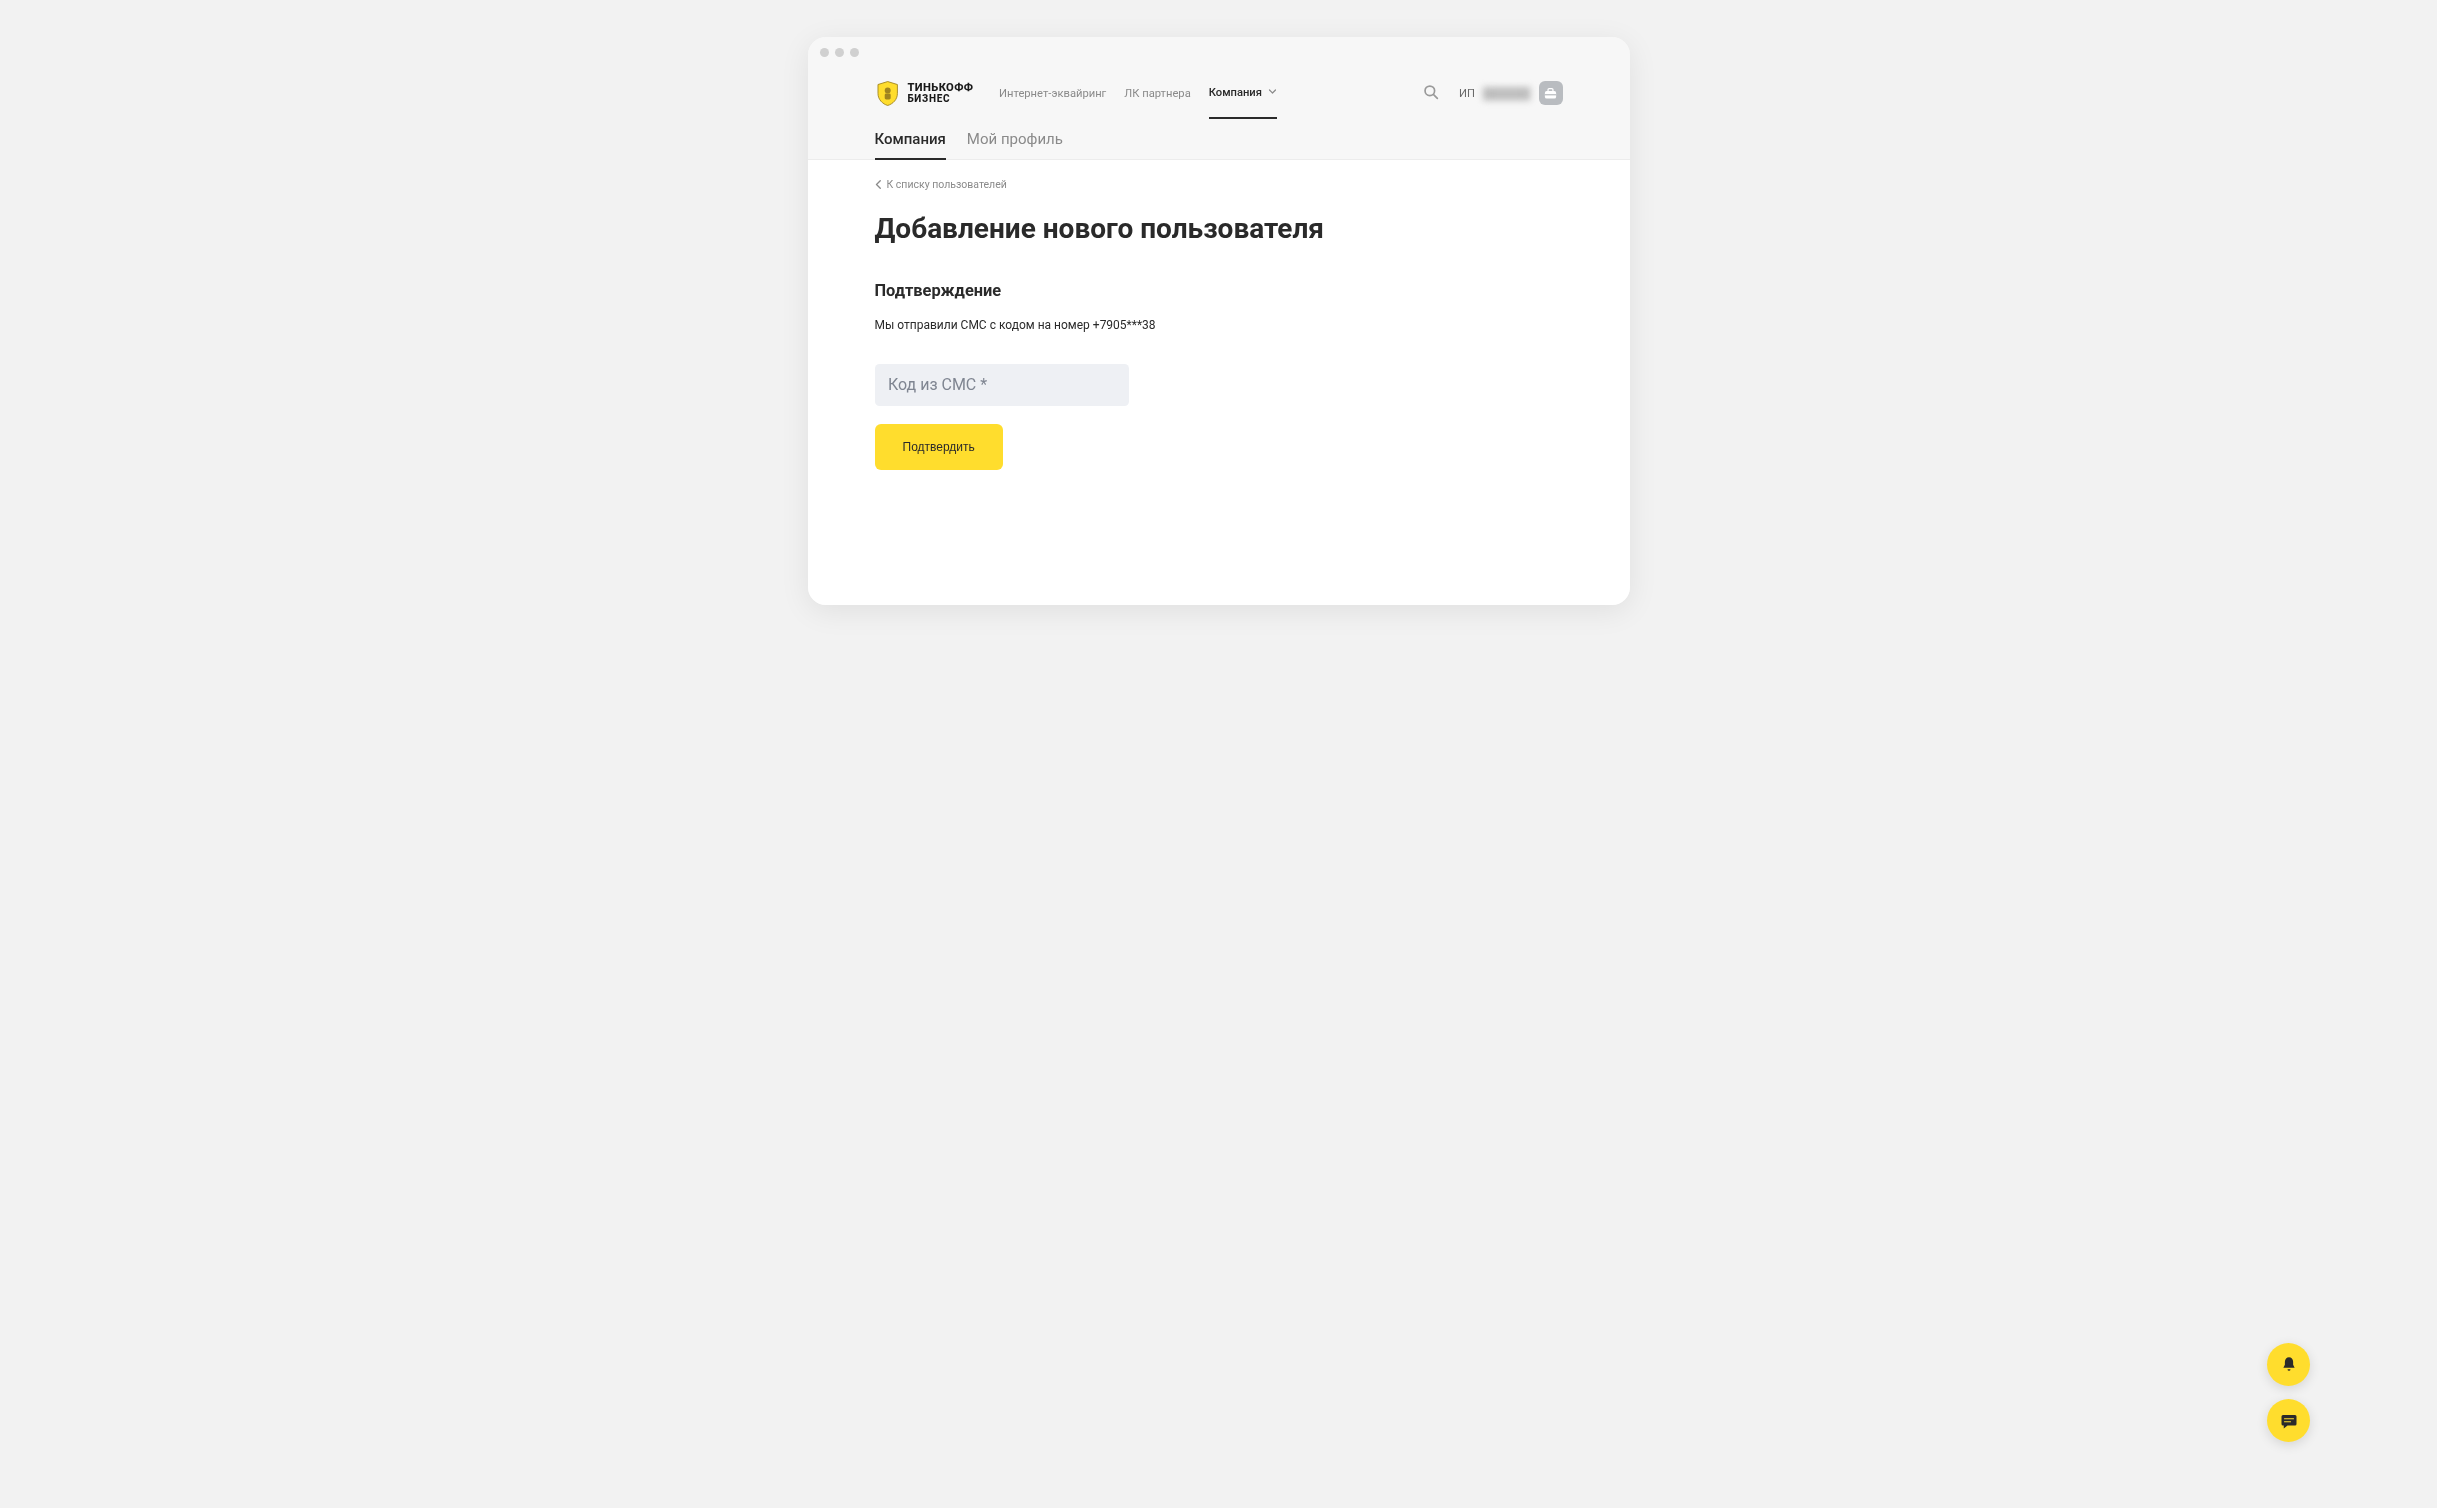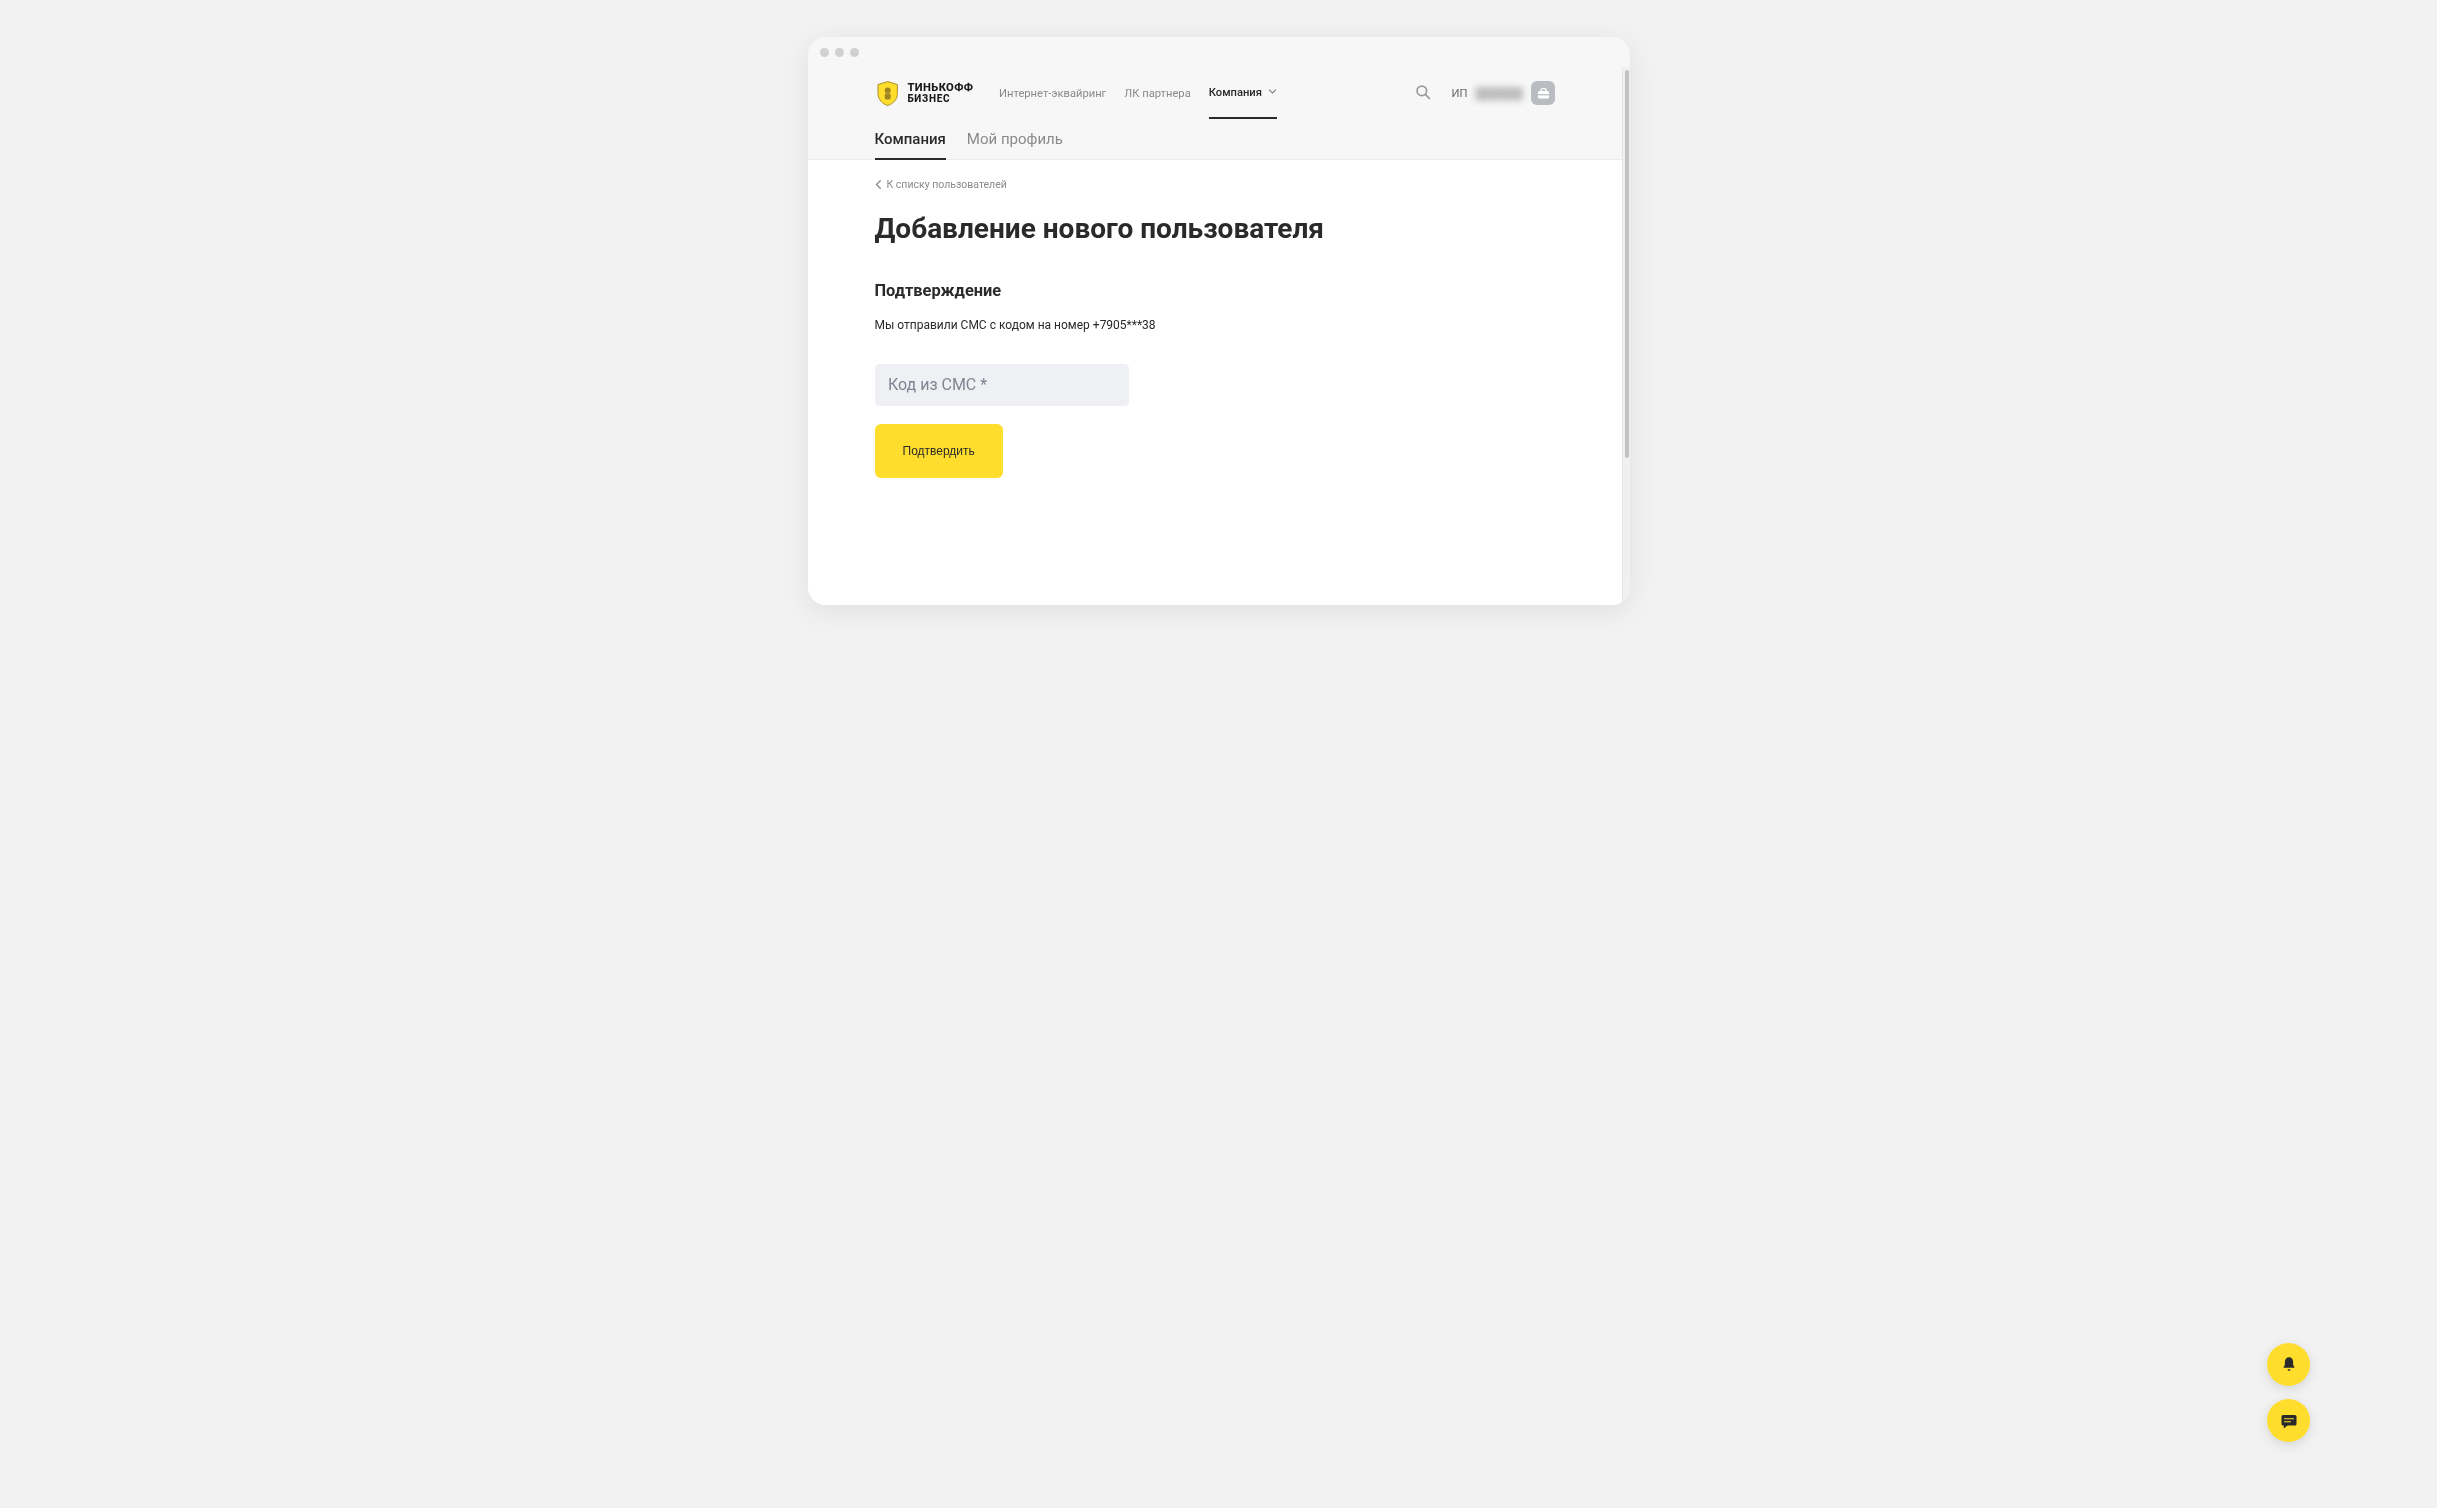--- a/index.html
+++ b/index.html
@@ -33,20 +33,21 @@
   }
   .traffic-dot {
     width: 9px;
     height: 9px;
     border-radius: 50%;
     background: #d0d0d0;
   }
 
   .browser-body {
     display: flex;
+    flex-direction: column;
   }
 
   .scroll-track {
     width: 7.5px;
     background: #f0f0f0;
     border-left: 0.7px solid #e5e5e5;
     position: relative;
   }
   .scroll-thumb {
     position: absolute;
@@ -202,21 +203,21 @@
     align-items: center;
   }
   .sms-placeholder {
     color: #7f8591;
   }
 
   .confirm-btn {
     background: #ffdd2d;
     border: none;
     border-radius: 6px;
-    height: 54px;
+    height: 46px;
     padding: 0 28px;
     font-size: 12px;
     color: #2a2a2a;
     cursor: pointer;
     font-weight: 400;
   }
   .float-outer {
     position: fixed;
     right: 127px;
     bottom: 66px;

